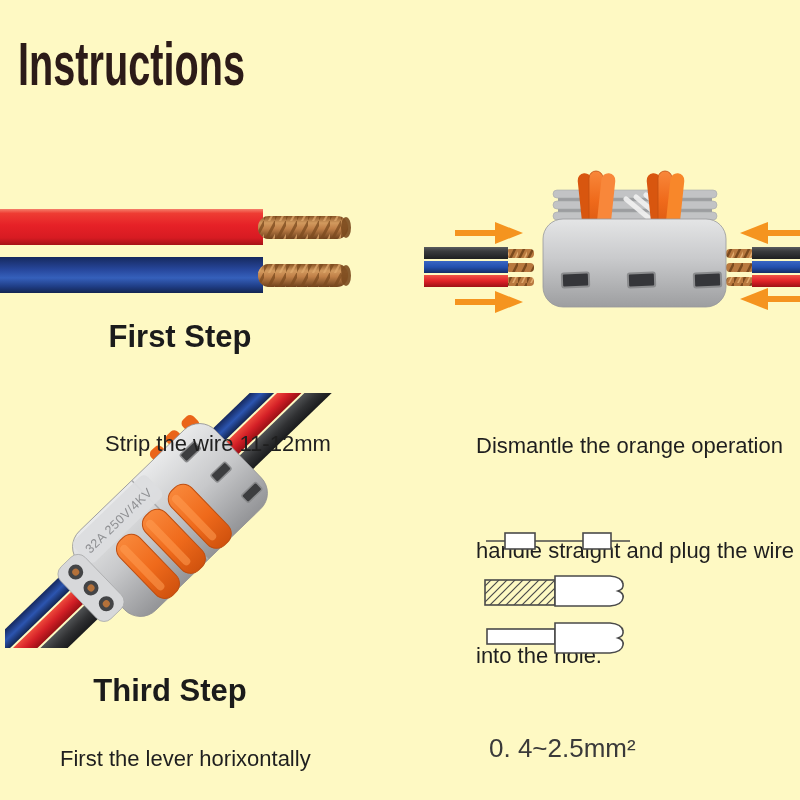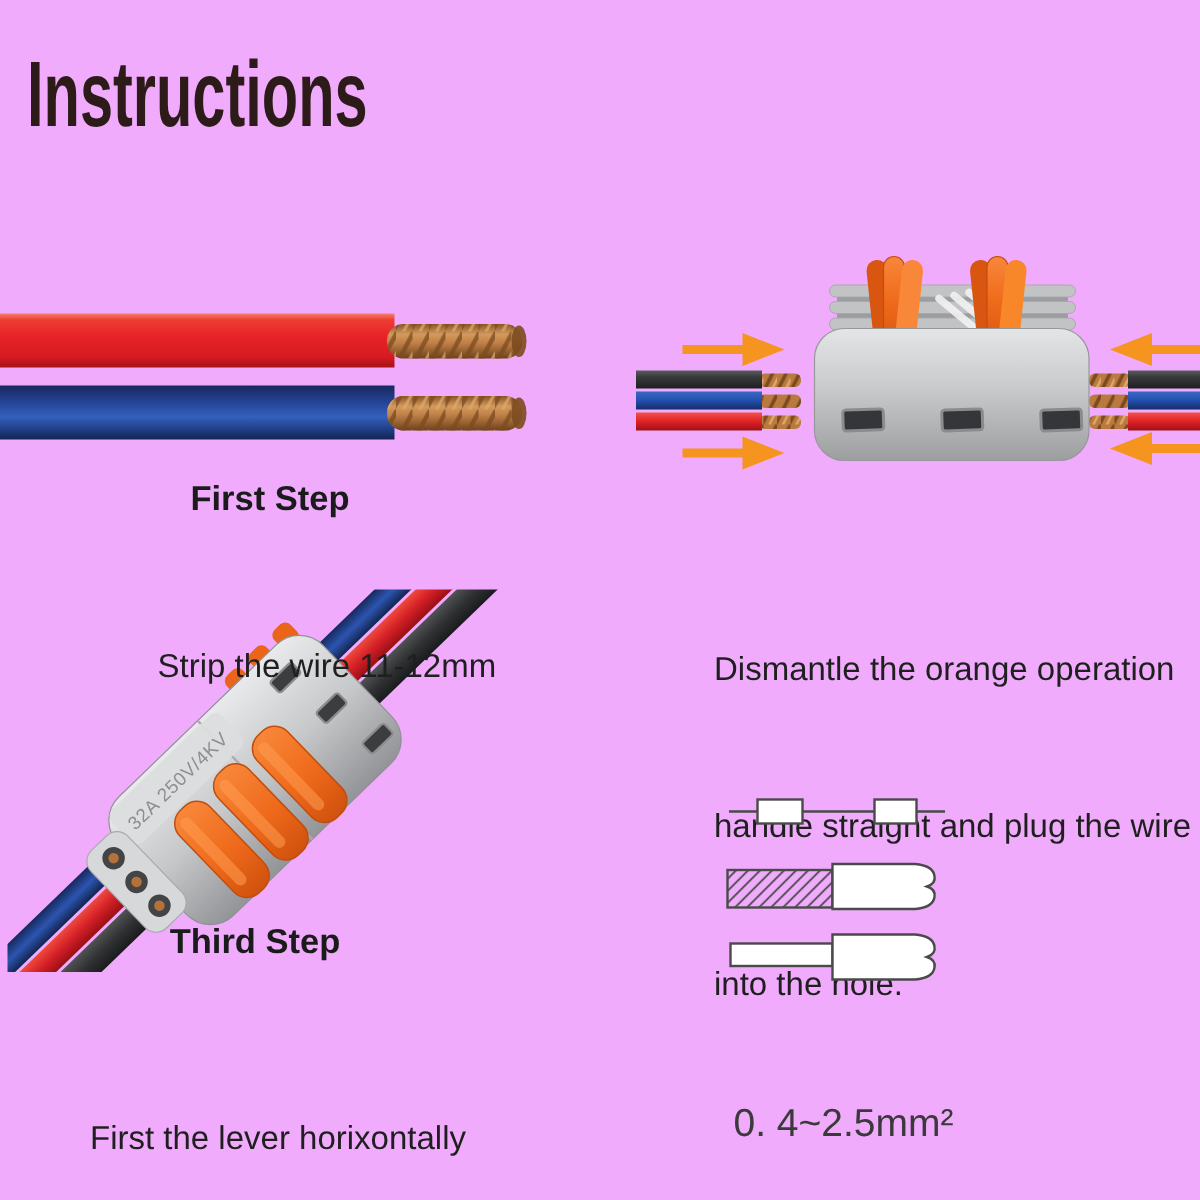--- a/index.html
+++ b/index.html
@@ -1,37 +1,37 @@
 <!DOCTYPE html>
 <html><head>
 <meta charset="utf-8">
 <style>
   * { margin:0; padding:0; box-sizing:border-box; }
   html,body { background:#ffffff; font-family:"Liberation Sans", sans-serif; }
-  .stage { position:relative; width:800px; height:800px; background:#f0abfc; overflow:hidden; }
+  .stage { position:relative; width:800px; height:800px; background:#fef9c3; overflow:hidden; }
   .abs { position:absolute; }
 
   .title {
     left:18px; top:30px;
     font-size:62px; font-weight:bold; color:#2c1b18;
     transform:scaleX(0.64); transform-origin:0 0;
     white-space:nowrap; line-height:1.1;
   }
   .heading {
-    font-size:23px; font-weight:bold; color:#1b1b1b;
+    font-size:31px; font-weight:bold; color:#1b1b1b;
     text-align:center; white-space:nowrap; line-height:1.1;
   }
   .caption {
     font-size:22px; color:#1f1f1f; white-space:pre-wrap; line-height:35px;
   }
   #step1-heading { left:40px;  top:320px; width:280px; }
   #step1-caption { left:105px; top:356px;text-align:center; }
   #step2-heading { left:480px; top:320px; width:280px; }
   #step2-caption { left:476px; top:358px; width:335px; }
-  #step3-heading { left:40px;  top:615px; width:260px; }
+  #step3-heading { left:40px;  top:674px; width:260px; }
   #step3-caption { left:60px;  top:684px; line-height:30px; }
 
   #step1-art { left:0px;   top:195px; }
   #step2-art { left:410px; top:163px; }
   #step3-art { left:5px;   top:393px; }
   #spec-art  { left:462px; top:513px; }
 
   .spec-text { left:489px; top:666px; font-size:26px; color:#3a3a3a; line-height:33px; white-space:pre-wrap; }
 </style>
 </head>

